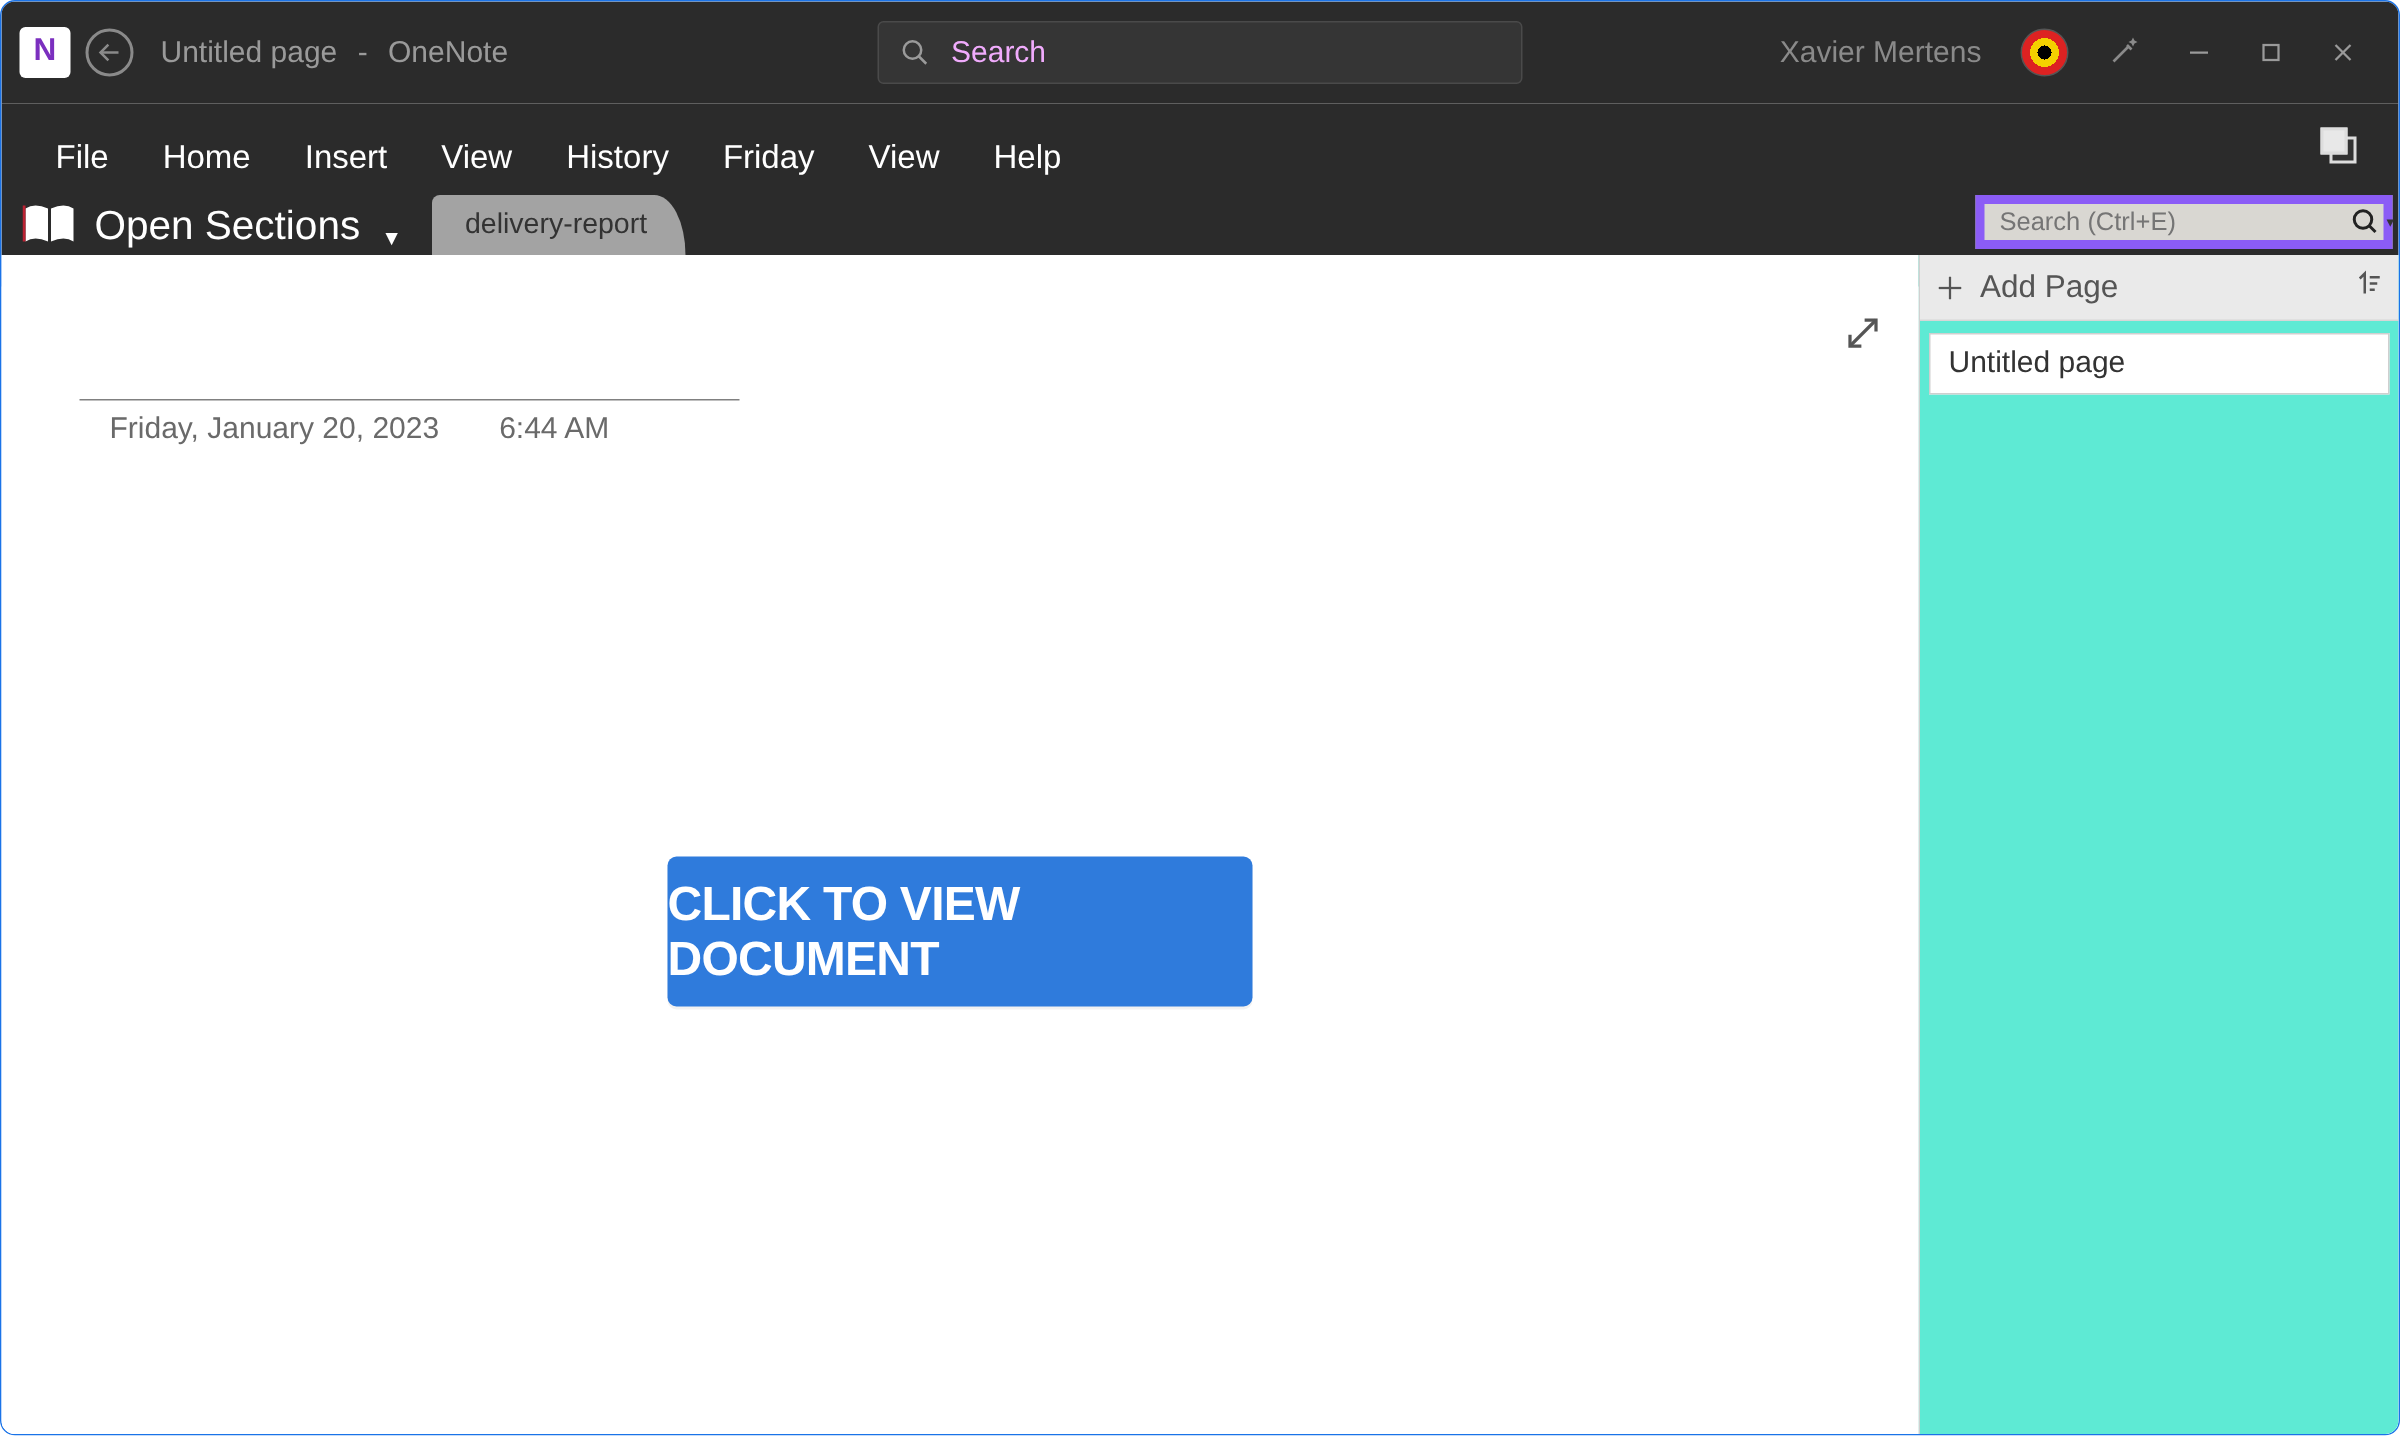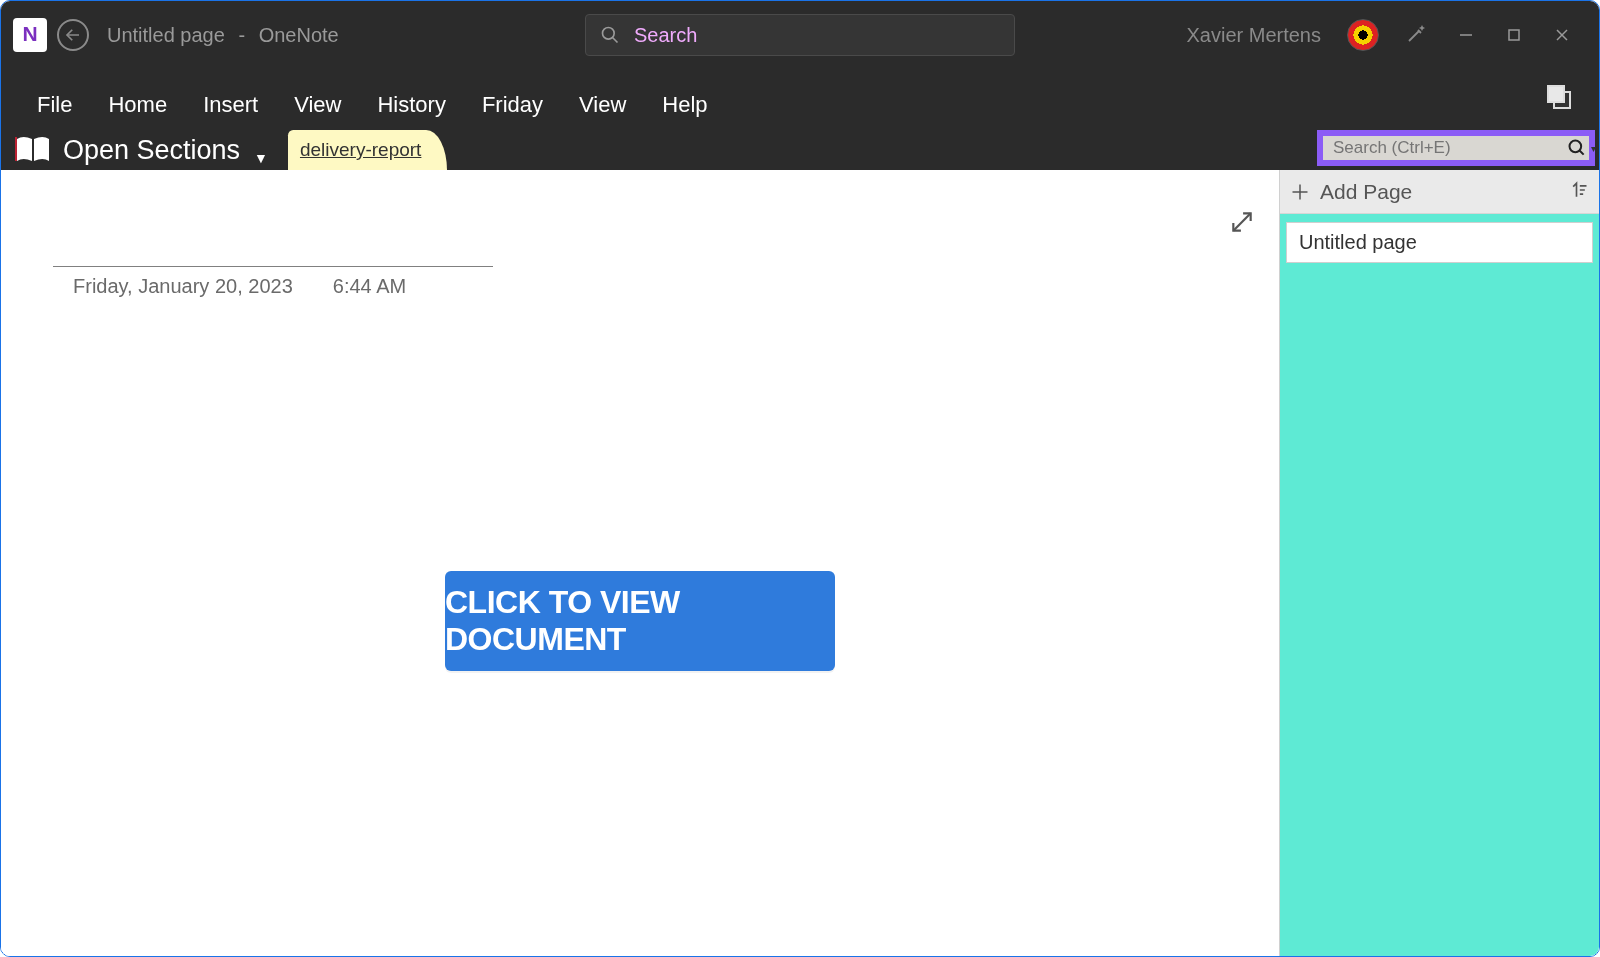--- a/index.html
+++ b/index.html
@@ -102,28 +102,27 @@
     margin-bottom: 6px;
   }
   .open-sections {
     color: #fff; font-size: 27px;
     display: flex; align-items: flex-end; gap: 14px;
     margin-bottom: 4px; margin-right: 20px;
     cursor: pointer;
   }
   .open-sections .tri { font-size:14px; }
   .section-tab {
-    background: #fef9c3; color: #333;
+    background: #a3a3a3; color: #333;
     font-size: 19px;
-    padding: 8px 26px 8px 12px;
+    padding: 8px 26px 8px 22px;
     border-top-left-radius: 6px;
     border-top-right-radius: 24px 46px;
     height: 40px; display: flex; align-items: center;
     cursor: pointer;
-    text-decoration: underline;
   }
   .page-search {
     position: absolute; right: 4px; bottom: 4px;
     width: 278px; height: 36px;
     background: #d9d7d2; border: 6px solid #8b5cf6;
     display: flex; align-items: center; justify-content: space-between;
     padding: 0 10px;
     gap: 44px;
   }
   .page-search input {

